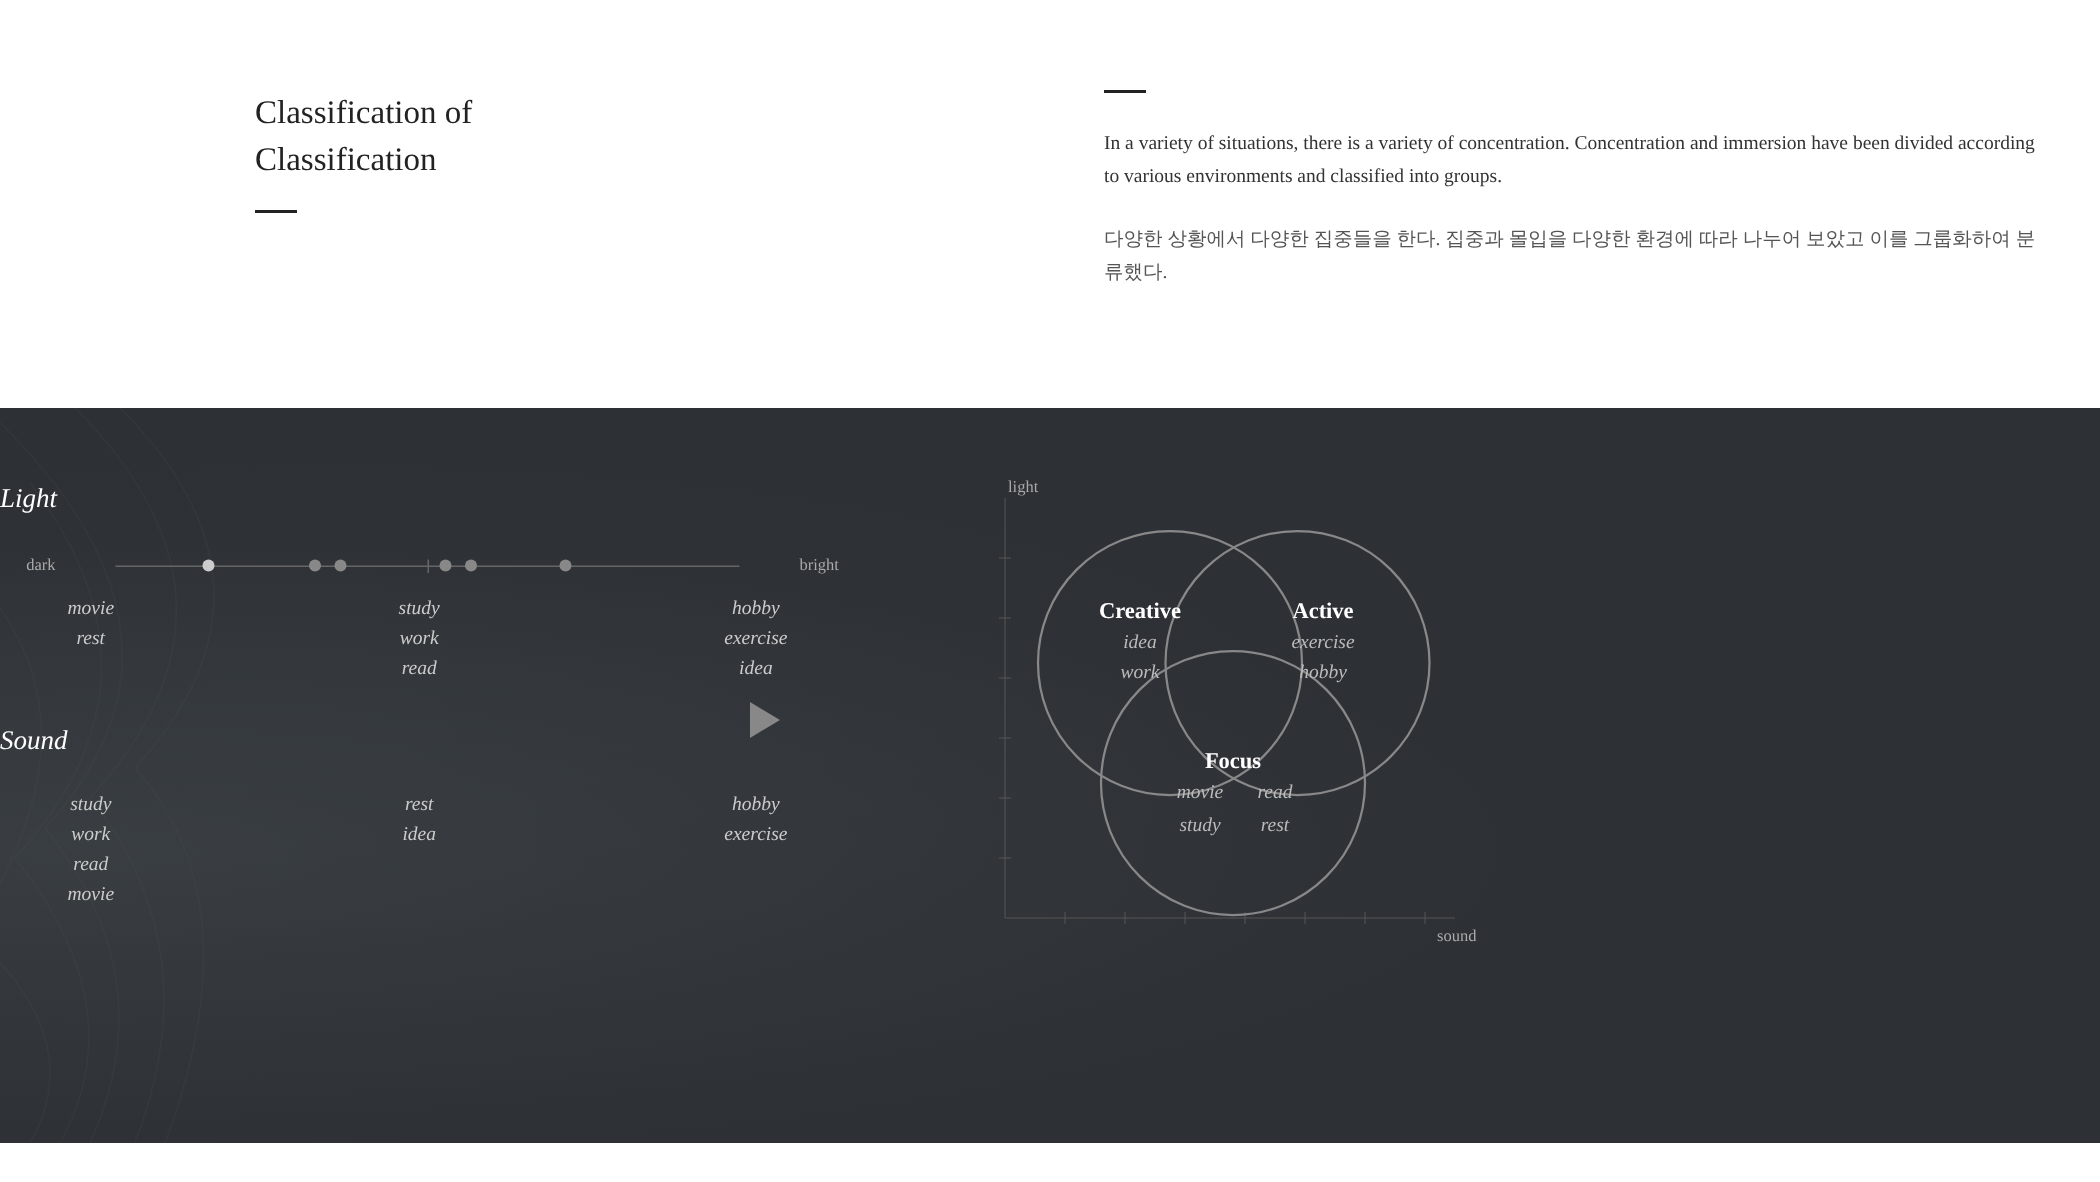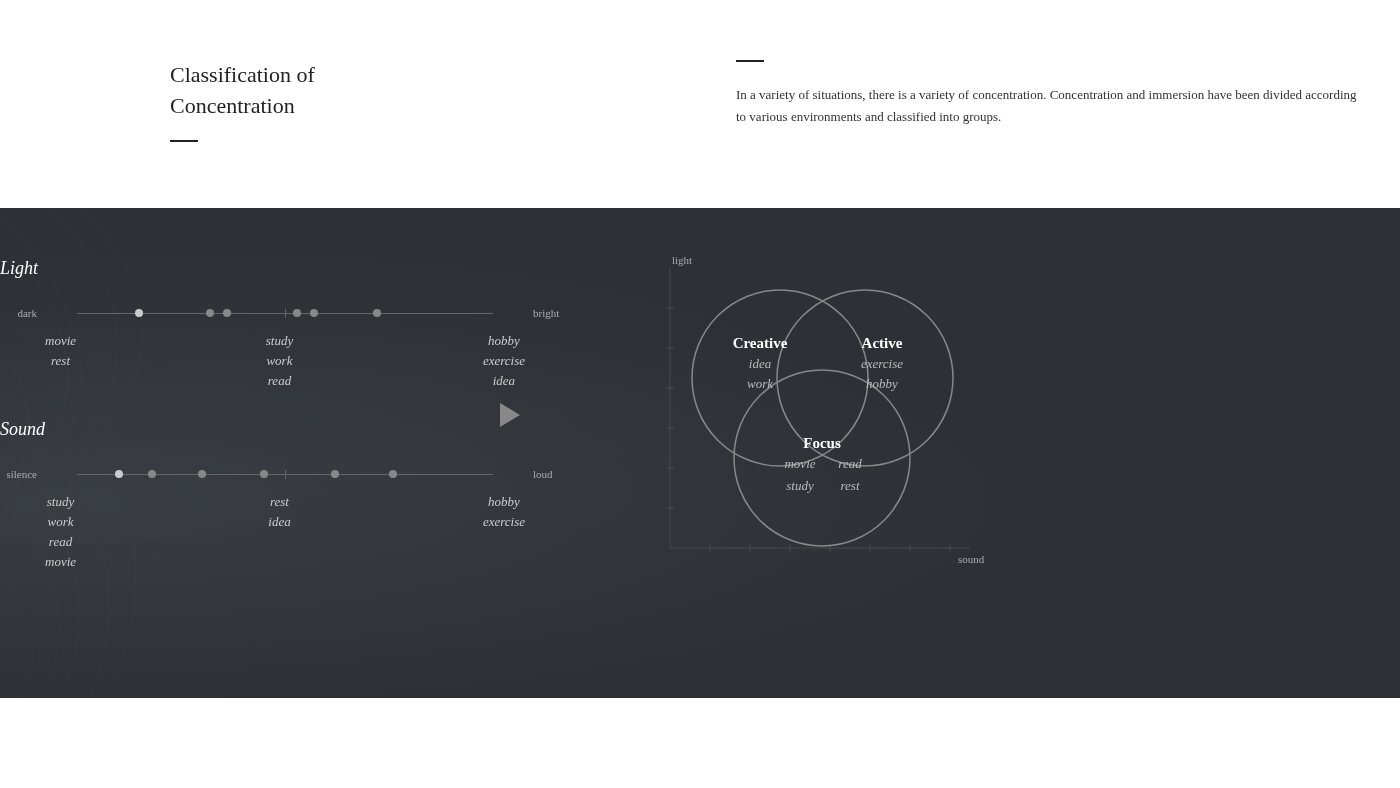--- a/index.html
+++ b/index.html
@@ -197,27 +197,28 @@
       padding-top: 10px;
     }
   </style>
 </head>
 <body>
 
 <div class="top-section">
   <div class="top-left">
     <h1>
       <span>Classification of</span><br>
-      <span>Concentration</span>
+      <span>Classification</span>
     </h1>
     <div class="dash-line"></div>
   </div>
   <div class="top-right">
     <div class="dash-top"></div>
     <p>In a variety of situations, there is a variety of concentration. Concentration and immersion have been divided according to various environments and classified into groups.</p>
+    <p class="korean">다양한 상황에서 다양한 집중들을 한다. 집중과 몰입을 다양한 환경에 따라 나누어 보았고 이를 그룹화하여 분류했다.</p>
   </div>
 </div>
 
 <div class="dark-section">
 
   <svg class="bg-curves" viewBox="0 0 200 490" preserveAspectRatio="none">
     <path d="M -30 100 Q 80 200 -20 350 Q 60 420 20 490" stroke="#555" stroke-width="1" fill="none"></path>
     <path d="M 20 50 Q 120 180 10 300 Q 90 400 40 490" stroke="#555" stroke-width="1" fill="none"></path>
     <path d="M -10 0 Q 150 150 30 280 Q 110 380 60 490" stroke="#555" stroke-width="1" fill="none"></path>
     <path d="M 50 0 Q 180 130 60 260 Q 140 360 90 490" stroke="#555" stroke-width="1" fill="none"></path>
@@ -261,34 +262,20 @@
             <span class="word">hobby</span>
             <span class="word">exercise</span>
             <span class="word">idea</span>
           </div>
         </div>
       </div>
 
       <div class="axis-section" style="margin-top:30px;">
         <div class="axis-label">Sound</div>
 
-        <div class="slider-row">
-          <div class="slider-line-container">
-            <span class="axis-end-label left">silence</span>
-            <div class="slider-track" style="position:relative;">
-              <div class="dot white" style="left:10%;"></div>
-              <div class="dot" style="left:18%;"></div>
-              <div class="dot" style="left:30%;"></div>
-              <div class="dot" style="left:45%;"></div>
-              <div class="dot" style="left:62%;"></div>
-              <div class="dot" style="left:76%;"></div>
-            </div>
-            <span class="axis-end-label right">loud</span>
-          </div>
-        </div>
 
         <div class="words-below">
           <div class="word-group">
             <span class="word">study</span>
             <span class="word">work</span>
             <span class="word">read</span>
             <span class="word">movie</span>
           </div>
           <div class="word-group">
             <span class="word">rest</span>

